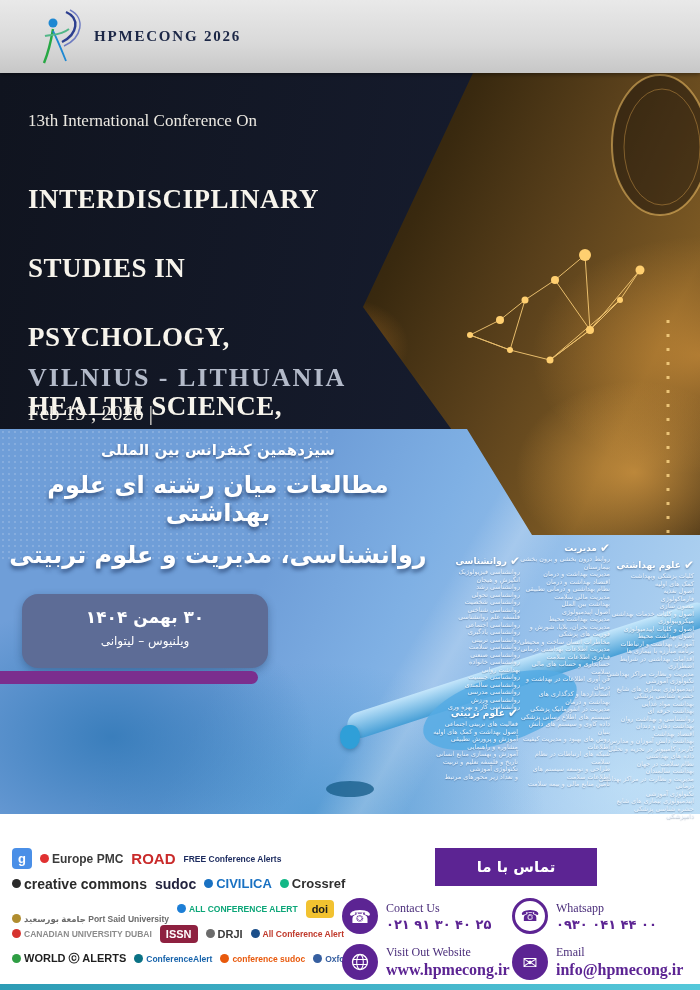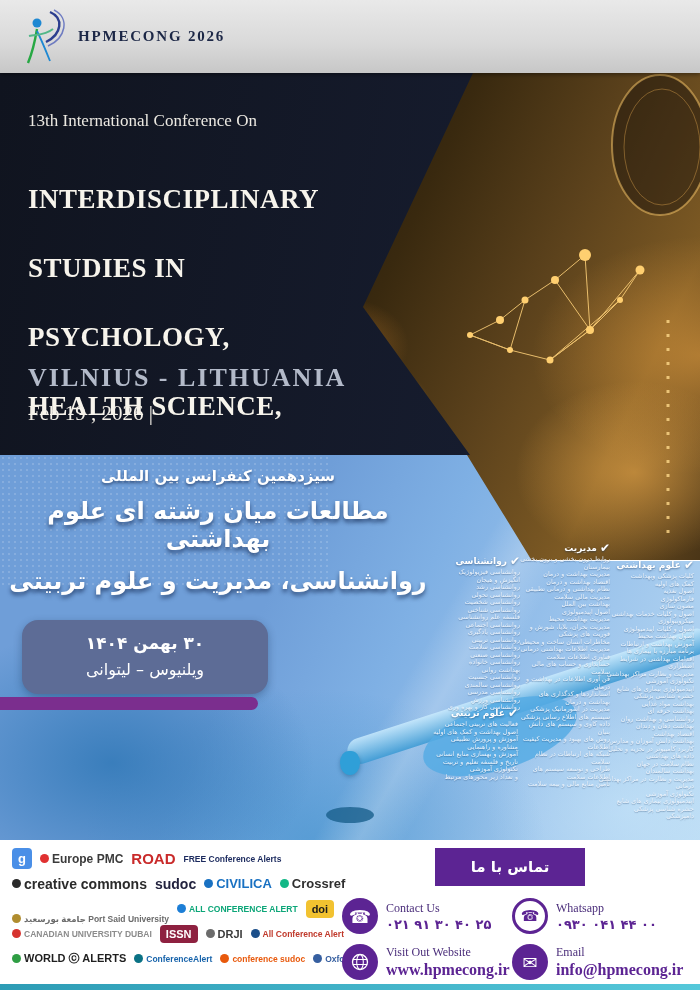--- a/index.html
+++ b/index.html
@@ -1,21 +1,21 @@
 <!DOCTYPE html>
 <html><head>
 <meta charset="utf-8">
 <style>
   html,body{margin:0;padding:0;background:#555;}
   #poster{position:relative;width:700px;height:990px;margin:0 auto;overflow:hidden;background:#fff;font-family:"DejaVu Sans",sans-serif;}
 
   
   .header{position:absolute;left:0;top:0;width:700px;height:73px;z-index:6;
     background:linear-gradient(180deg,#e9e9e9 0%,#d9d9d9 60%,#c7c7c7 100%);
-    display:flex;align-items:center;padding-left:20px;box-sizing:border-box;
+    display:flex;align-items:center;padding-left:36px;box-sizing:border-box;
     box-shadow:0 2px 4px rgba(0,0,0,.35);}
   .logo-mark{flex:0 0 auto;}
   .logo-text{font-family:"Liberation Serif","DejaVu Serif",serif;font-weight:bold;
     color:#1c2746;font-size:15px;letter-spacing:1.8px;margin-left:12px;}
 
   
   .photo{position:absolute;left:290px;top:73px;width:410px;height:487px;z-index:1;
     background:
       radial-gradient(170px 130px at 84% 82%, rgba(250,180,80,.55), transparent 70%),
       radial-gradient(240px 170px at 100% 58%, rgba(245,170,70,.5), transparent 70%),
@@ -33,21 +33,21 @@
     font-size:17px;color:#ece9e2;}
   .title-block{position:absolute;left:28px;top:74px;width:400px;}
   .title-line{display:block;font-family:"Liberation Serif","DejaVu Serif",serif;font-weight:bold;
     font-size:27px;line-height:33px;color:#f7f4ec;letter-spacing:.5px;margin-top:36px;}
   .location-en{position:absolute;left:28px;top:290px;font-family:"Liberation Serif","DejaVu Serif",serif;
     font-weight:bold;font-size:26px;letter-spacing:2px;color:#b3bac9;}
   .date-en{position:absolute;left:28px;top:328px;font-family:"Liberation Serif","DejaVu Serif",serif;
     font-size:21px;color:#f3f0e8;}
 
   
-  .blue-section{position:absolute;left:0;top:455px;width:700px;height:385px;z-index:3;
+  .blue-section{position:absolute;left:0;top:429px;width:700px;height:385px;z-index:3;
     clip-path:polygon(0 0,467px 0,532px 106px,700px 106px,700px 385px,0 385px);
     background:
       linear-gradient(120deg, transparent 58%, rgba(255,255,255,.22) 63%, transparent 68%),
       radial-gradient(280px 190px at 16% 80%, rgba(40,115,178,.75), transparent 72%),
       radial-gradient(320px 210px at 45% 100%, rgba(56,140,200,.55), transparent 72%),
       radial-gradient(200px 140px at 90% 92%, rgba(200,230,250,.55), transparent 72%),
       linear-gradient(115deg,#6f9ed8 0%,#6f9ed8 38%,#7fb0e4 55%,#9cc4ec 75%,#bcdcf4 100%);}
   .dots-overlay{position:absolute;left:0;top:0;width:330px;height:130px;opacity:.45;
     background-image:radial-gradient(rgba(255,255,255,.35) 1px, transparent 1.4px);
     background-size:6px 6px;}
@@ -62,21 +62,21 @@
   .pipette-bulb{position:absolute;left:420px;top:248px;width:160px;height:66px;border-radius:50%;
     transform:rotate(-18deg);background:rgba(86,172,228,.85);}
   .droplet{position:absolute;left:340px;top:296px;width:20px;height:24px;background:#2f9fd8;
     border-radius:50% 50% 55% 55%;box-shadow:0 2px 4px rgba(20,80,120,.4);}
   .spot{position:absolute;left:326px;top:352px;width:48px;height:16px;border-radius:50%;
     background:rgba(25,95,140,.8);}
 
   .date-badge{position:absolute;left:22px;top:165px;width:246px;height:74px;background:#5d6c96;
     border-radius:16px;color:#fff;direction:rtl;text-align:center;box-shadow:0 3px 8px rgba(10,30,60,.3);}
   .badge-date{font-size:17px;font-weight:bold;letter-spacing:3px;margin-top:13px;}
-  .badge-loc{font-size:16px;margin-top:7px;letter-spacing:1px;}
+  .badge-loc{font-size:12px;margin-top:7px;letter-spacing:1px;}
   .purple-bar{position:absolute;left:0;top:242px;width:258px;height:13px;background:#7b2e8e;
     border-radius:0 8px 8px 0;}
 
   
   .topic-col{position:absolute;z-index:4;direction:rtl;text-align:right;}
   #col-health{right:6px;top:560px;width:114px;}
   #col-mgmt{right:90px;top:543px;width:108px;}
   #col-psych{right:180px;top:556px;width:106px;}
   #col-edu{right:182px;top:708px;width:120px;}
   .topic-head{font-size:9px;font-weight:bold;color:#fff;margin-bottom:3px;
@@ -88,21 +88,21 @@
 
   
   .footer{position:absolute;left:0;top:840px;width:700px;height:144px;background:#fff;z-index:5;}
   .logos{position:absolute;left:12px;top:6px;width:330px;}
   .logo-row{display:flex;align-items:center;gap:8px;height:25px;}
   .logo-chip{font-weight:bold;font-size:8.5px;white-space:nowrap;display:inline-flex;align-items:center;gap:3px;
     font-family:"Liberation Sans","DejaVu Sans",sans-serif;}
   .chip-bg{padding:3px 6px;border-radius:4px;}
   .chip-dot{width:9px;height:9px;border-radius:50%;display:inline-block;flex:0 0 auto;}
 
-  .contact-btn{position:absolute;left:435px;top:8px;width:150px;height:38px;background:#5c2493;
+  .contact-btn{position:absolute;left:435px;top:8px;width:162px;height:38px;background:#5c2493;
     color:#fff;font-weight:bold;font-size:15px;display:flex;align-items:center;justify-content:center;
     direction:rtl;cursor:pointer;}
   .contact-item{position:absolute;display:flex;gap:8px;align-items:center;cursor:pointer;}
   #c1{left:342px;top:58px;} #c2{left:512px;top:58px;} #c3{left:342px;top:104px;} #c4{left:512px;top:104px;}
   .c-icon{width:36px;height:36px;border-radius:50%;background:#5c2493;color:#fff;display:flex;
     align-items:center;justify-content:center;font-size:18px;flex:0 0 auto;}
   .c-icon.outline{background:#fff;color:#5c2493;border:3px solid #5c2493;box-sizing:border-box;font-size:15px;}
   .c-label{font-family:"Liberation Serif","DejaVu Serif",serif;color:#4a2d7a;font-size:12px;}
   .c-value{color:#5c2493;font-weight:bold;font-size:13px;letter-spacing:1px;margin-top:1px;}
   .c-value.big{font-family:"Liberation Serif","DejaVu Serif",serif;font-size:16px;letter-spacing:0;}

